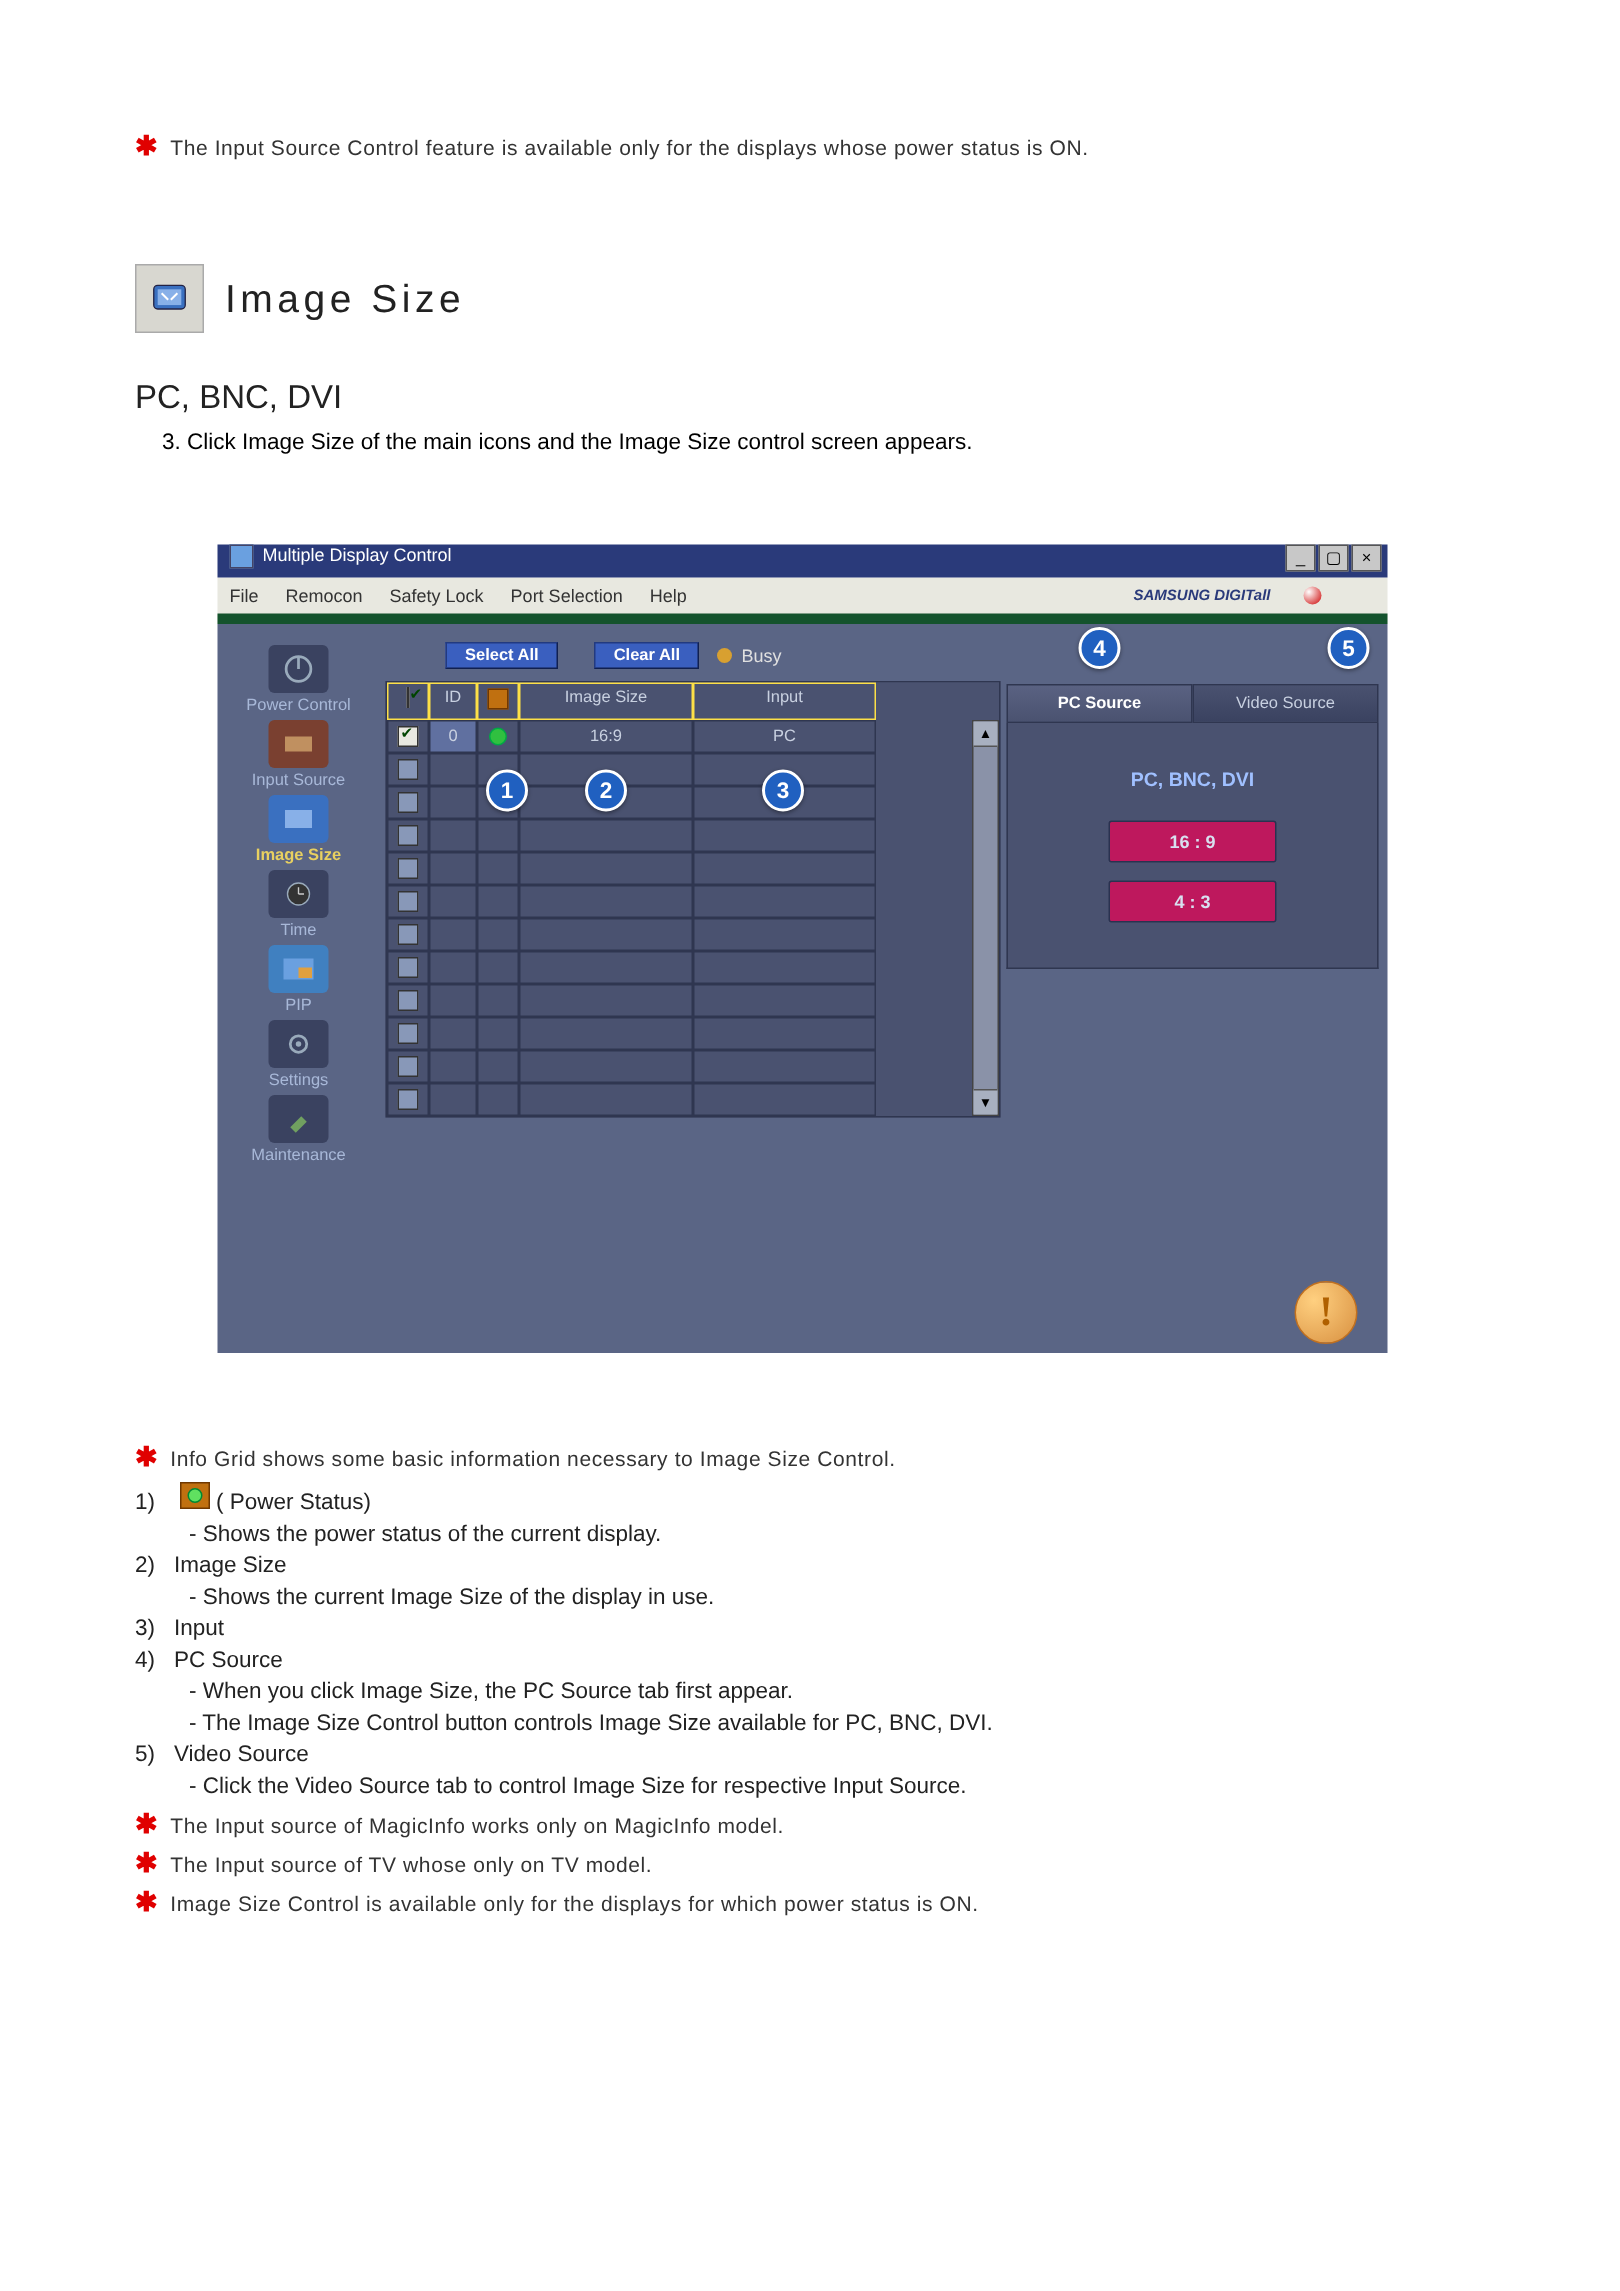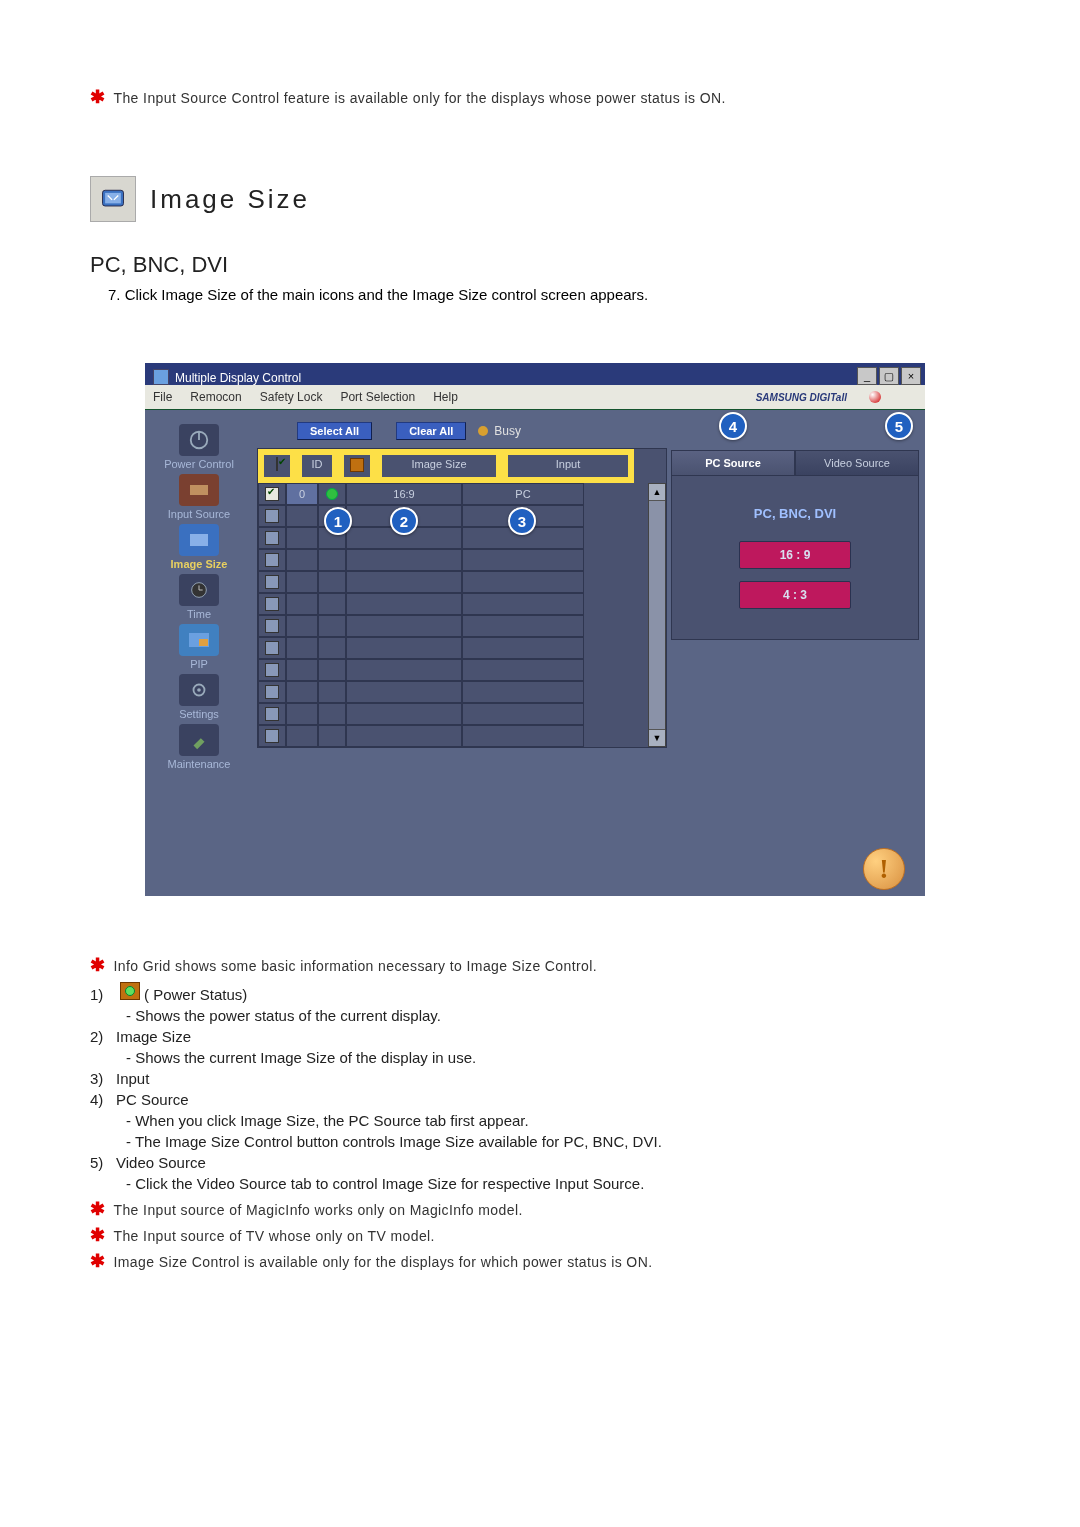--- a/index.html
+++ b/index.html
@@ -62,21 +62,21 @@
   
   .window-wrap {
     margin: 60px 0 60px 55px;
     width: 780px;
   }
   .titlebar {
     background: #2a3a7a;
     color: #fff;
     height: 22px;
     display: flex;
-    align-items: flex-end;
+    align-items: flex-start;
     padding: 0 4px 0 8px;
     font-size: 12px;
     position: relative;
   }
   .titlebar .ti { width:14px;height:14px;background:#6aa0e0;margin-right:6px;border:1px solid #446;}
   .winbtns {
     margin-left: auto;
     display: flex;
     gap: 2px;
   }
@@ -89,21 +89,21 @@
     font-size:11px;color:#000;line-height:1;
   }
   .menubar {
     background: #e8e8e0;
     height: 24px;
     display: flex;
     align-items: center;
     padding: 0 8px;
     font-size: 12px;
     color: #333;
-    border-bottom: 1px solid #14532d;
+    border-bottom: 7px solid #14532d;
   }
   .menubar span { margin-right: 18px; }
   .samsung {
     margin-left:auto; font-style:italic; font-weight:bold; color:#2a3a7a; font-size:10px;
     display:flex;align-items:center;gap:4px;
   }
   .samsung .ell {width:12px;height:12px;border-radius:50%;background:radial-gradient(circle at 30% 30%,#fff,#c00);}
 
   .body-area {
     background: #5a6585;
@@ -148,21 +148,21 @@
   .busy .dot{width:10px;height:10px;border-radius:50%;background:#d8a030;}
 
   .grid {
     background:#4a5270;
     border:1px solid #2f3650;
     font-size:11px;
     position:relative;
   }
   .gridhead { display:flex; background:#4a5270; }
   .gridhead div {
-    border:6px solid #fde047; color:#c8d0e0; text-align:center;
+    border:1px solid #fde047; color:#c8d0e0; text-align:center;
     padding:3px 0;
   }
   .gc-c{width:26px;} .gc-id{width:30px;} .gc-s{width:26px;}
   .gc-img{width:114px;} .gc-input{width:120px;}
   .gridrow { display:flex; }
   .gridrow div { border:1px solid #2f3650; height:20px; display:flex;align-items:center;justify-content:center; color:#c8d0e0;}
   .chk { width:12px;height:12px;background:#8898b8;border:1px solid #333;}
   .chk.on{background:#e8e8e0;position:relative;}
   .chk.on::after{content:"✔";position:absolute;font-size:10px;color:#040;left:1px;top:-2px;}
   .sdot{width:10px;height:10px;border-radius:50%;background:#30c040;border:1px solid #0a4;}
@@ -242,21 +242,21 @@
       <svg viewBox="0 0 32 32">
           <rect x="4" y="6" width="24" height="18" rx="3" fill="#3a70c0" stroke="#224" stroke-width="1"></rect>
           <rect x="7" y="9" width="18" height="12" fill="#88b0e8"></rect>
           <path d="M10 12 L15 17 M22 12 L17 17" stroke="#fff" stroke-width="1.5"></path>
         </svg>
     </div>
     <div class="section-title">Image Size</div>
   </div>
 
   <div class="subhead">PC, BNC, DVI</div>
-  <div class="numline">7.  Click Image Size of the main icons and the Image Size control screen appears.</div>
+  <div class="numline">3.  Click Image Size of the main icons and the Image Size control screen appears.</div>
 
   <div class="window-wrap">
     <div class="titlebar">
       <div class="ti"></div>
       <span>Multiple Display Control</span>
       <div class="winbtns">
         <div>_</div>
         <div>▢</div>
         <div>×</div>
       </div>

